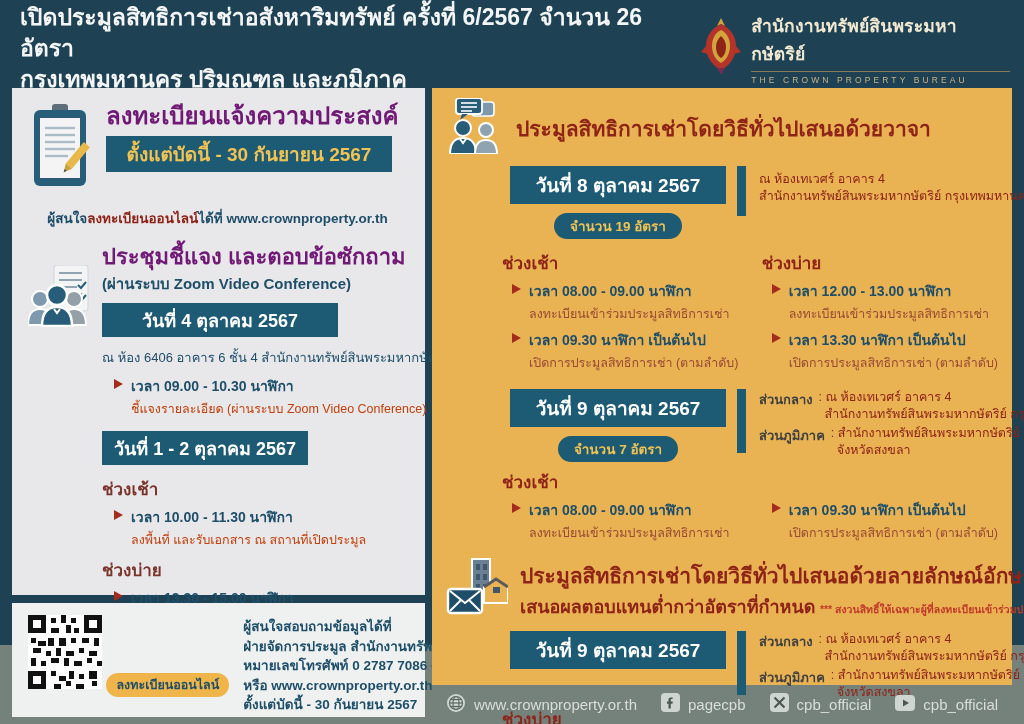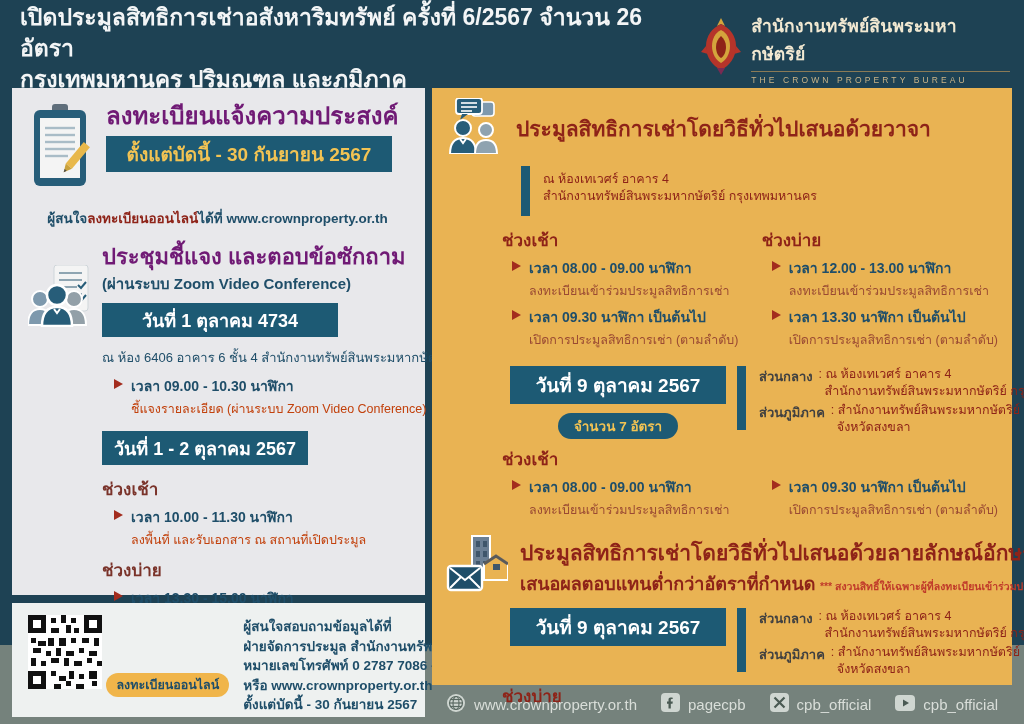--- a/index.html
+++ b/index.html
@@ -135,21 +135,21 @@
           <circle cx="46" cy="34" r="8" fill="#93a0a8" stroke="#fff" stroke-width="2"></circle>
           <path d="M34 60 C34 48 40 44 46 44 C52 44 58 48 58 60 Z" fill="#93a0a8" stroke="#fff" stroke-width="2"></path>
           <circle cx="29" cy="30" r="10" fill="#275d79" stroke="#fff" stroke-width="2.5"></circle>
           <path d="M14 61 C14 46 21 42 29 42 C37 42 44 46 44 61 Z" fill="#275d79" stroke="#fff" stroke-width="2.5"></path>
           <path d="M26 44 L29 48 L32 44" fill="none" stroke="#fff" stroke-width="2"></path>
         </svg>
       </span>
       <span>
         <div class="sec-title" style="font-size:22px;">ประชุมชี้แจง และตอบข้อซักถาม</div>
         <div class="navy" style="font-size:15px; font-weight:bold; margin-top:2px;">(ผ่านระบบ Zoom Video Conference)</div>
-        <div class="badge" style="width:236px; margin-top:7px; height:34px;">วันที่ 1 ตุลาคม 4734</div>
+        <div class="badge" style="width:236px; margin-top:7px; height:34px;">วันที่ 4 ตุลาคม 2567</div>
       </span>
     </div>
     <div class="navy" style="font-size:13px; margin:10px 0 0 74px; white-space:nowrap;">ณ ห้อง 6406 อาคาร 6 ชั้น 4 สำนักงานทรัพย์สินพระมหากษัตริย์</div>
     <div class="bullet" style="margin:7px 0 0 86px;">
       <span class="tri"></span>
       <span>
         <div class="t-time">เวลา 09.00 - 10.30 นาฬิกา</div>
         <div class="t-det">ชี้แจงรายละเอียด (ผ่านระบบ Zoom Video Conference)</div>
       </span>
     </div>
@@ -252,20 +252,24 @@
           <path d="M4 56 C4 43 10 40 17 40 C24 40 30 43 30 56 Z" fill="#275d79" stroke="#fff" stroke-width="2"></path>
           <path d="M14 41 L17 45 L20 41" fill="none" stroke="#fff" stroke-width="2"></path>
           <circle cx="40" cy="32" r="7" fill="#8fa3b0" stroke="#fff" stroke-width="2"></circle>
           <path d="M29 56 C29 45 34 42 40 42 C46 42 51 45 51 56 Z" fill="#8fa3b0" stroke="#fff" stroke-width="2"></path>
         </svg>
       </span>
       <span class="r-title">ประมูลสิทธิการเช่าโดยวิธีทั่วไปเสนอด้วยวาจา</span>
     </div>
 
     <div class="row" style="margin:8px 0 0 64px;">
+      <span style="display:flex; flex-direction:column; align-items:center;">
+        <div class="badge" style="width:216px; height:38px; font-size:19px;">วันที่ 8 ตุลาคม 2567</div>
+        <div class="pill" style="margin-top:9px;">จำนวน 19 อัตรา</div>
+      </span>
       <span class="vbar" style="height:50px;"></span>
       <span style="padding-top:5px;">
         <div class="loc-line">ณ ห้องเทเวศร์ อาคาร 4</div>
         <div class="loc-line">สำนักงานทรัพย์สินพระมหากษัตริย์ กรุงเทพมหานคร</div>
       </span>
     </div>
 
     <div class="row" style="margin-top:10px;">
       <div style="width:278px; margin-left:56px;">
         <div class="slot-label">ช่วงเช้า</div>

